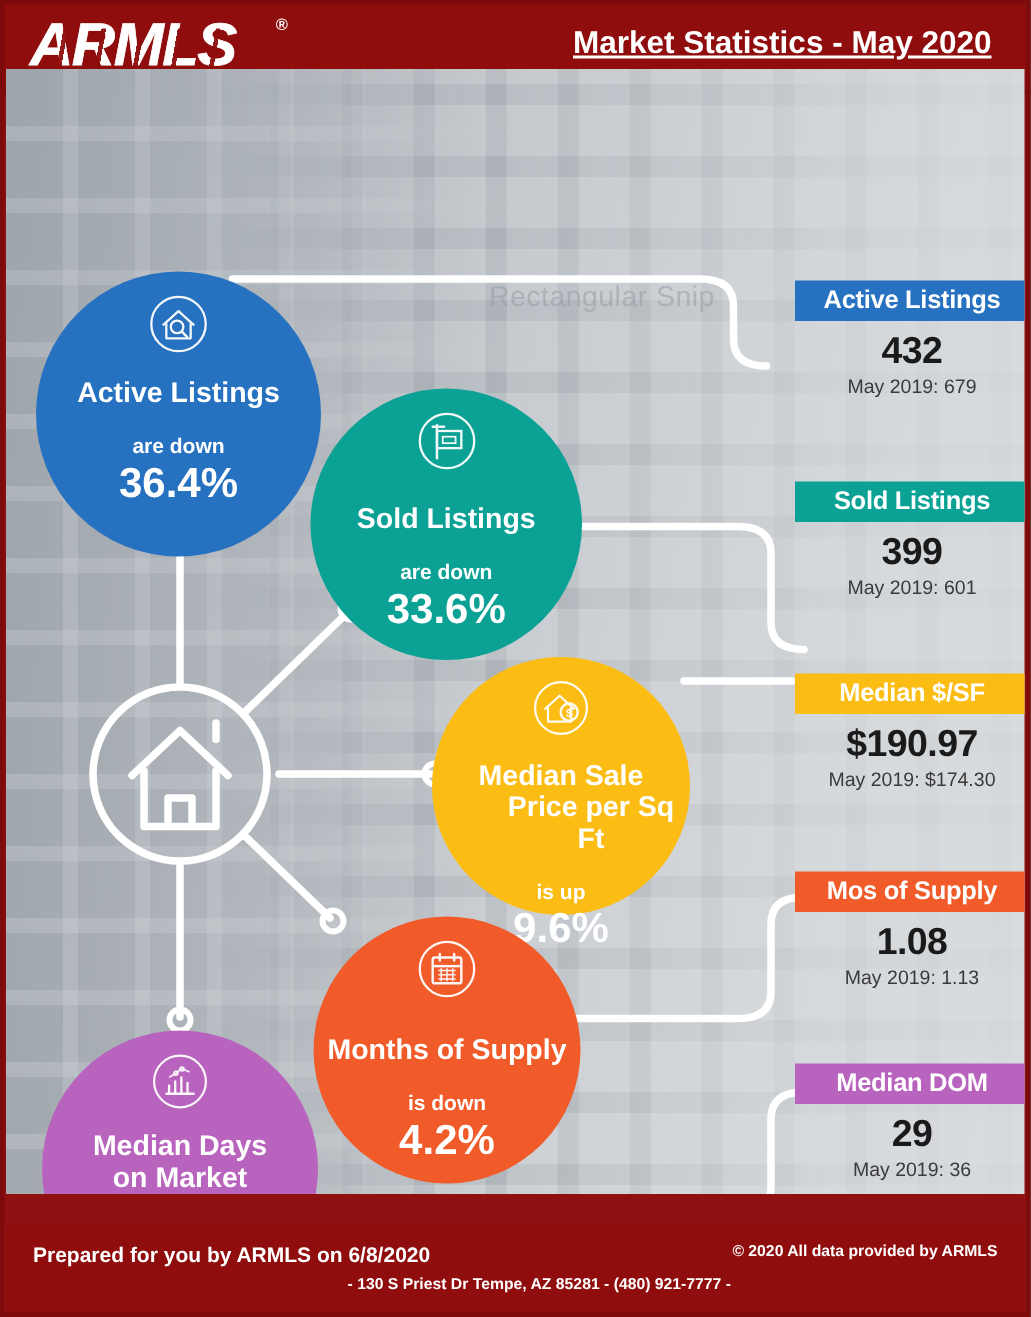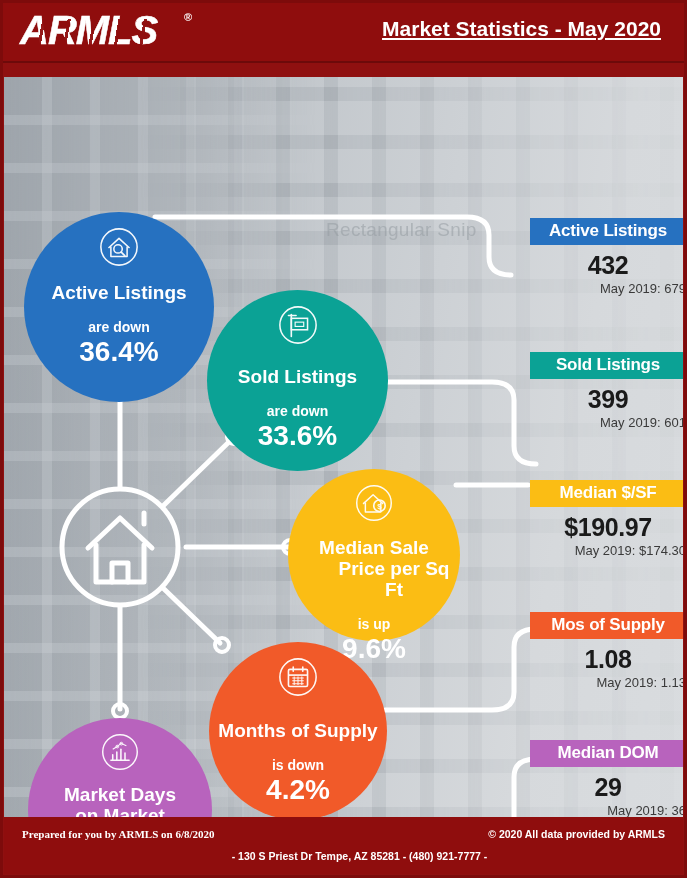--- a/index.html
+++ b/index.html
@@ -43,21 +43,21 @@
   }
   #header-title{
     position:absolute;right:26px;top:17px;
     font-size:21px;font-weight:bold;color:#ffffff;
     letter-spacing:0px;
     text-decoration:underline;
   }
 
   
   #canvas{
-    position:absolute;left:4px;top:77px;
+    position:absolute;left:4px;top:46px;
     width:679px;height:750px;
     background:linear-gradient(100deg,#b3b9bf 0%,#bfc4c9 28%,#cdd1d5 58%,#d6d9dc 78%,#d9dcdf 100%);
     overflow:hidden;
   }
   
   .bgsq{position:absolute;left:0;top:0;width:679px;height:750px;}
   .bgsq.a{
     background-image:
       repeating-linear-gradient(to right, rgba(150,157,164,0.55) 0 38px, rgba(0,0,0,0) 38px 48px),
       repeating-linear-gradient(to bottom, rgba(150,157,164,0.55) 0 38px, rgba(0,0,0,0) 38px 48px);
@@ -117,34 +117,34 @@
     padding:3px 0 4px;
     font-size:17px;font-weight:bold;color:#fff;
     letter-spacing:-.2px;white-space:nowrap;
   }
   .stat .big{
     display:block;margin-top:6px;
     font-size:25px;font-weight:bold;color:#1a1a1a;letter-spacing:-.4px;
   }
   .stat .prev{
     display:block;margin-top:1px;
-    font-size:13px;color:#3a3a3a;text-align:right;
+    font-size:13px;color:#3a3a3a;
   }
   #stat-active{left:526px;top:141px;}
   #stat-sold{left:526px;top:275px;}
   #stat-price{left:526px;top:403px;}
   #stat-mos{left:526px;top:535px;}
   #stat-dom{left:526px;top:663px;}
 
   
   #footer{
     position:absolute;left:4px;top:817px;width:679px;height:57px;
     background:#8f0d0d;color:#ffffff;
   }
-  #f-left{position:absolute;left:18px;top:11px;font-size:11px;font-weight:bold;font-family:Liberation Serif, serif;}
+  #f-left{position:absolute;left:18px;top:11px;font-size:14px;font-weight:bold;}
   #f-right{position:absolute;right:18px;top:11px;font-size:10.5px;font-weight:bold;}
   #f-center{position:absolute;left:0;right:0;top:33px;text-align:center;font-size:10.5px;font-weight:bold;padding-left:32px;}
 
   #frame{
     position:absolute;left:0;top:0;width:687px;height:878px;
     border:3px solid #7d0b0b;box-sizing:border-box;pointer-events:none;
   }
 </style>
 </head>
 <body>
@@ -277,21 +277,21 @@
             <path d="M18.5,31 V22"></path>
             <path d="M23,31 V19"></path>
             <path d="M27.5,31 V23"></path>
           </g>
           <path d="M12,31 H32" stroke="#fff" stroke-width="1.7" stroke-linecap="round"></path>
           <path d="M14,19 L19,16 L23,12.5 L29,15" fill="none" stroke="#fff" stroke-width="1.2"></path>
           <circle cx="19" cy="16" r="1.5" fill="none" stroke="#fff" stroke-width="1.1"></circle>
           <circle cx="23.5" cy="12.8" r="1.5" fill="none" stroke="#fff" stroke-width="1.1"></circle>
         </svg>
       </span>
-      <span class="t1">Market Days</span>
+      <span class="t1">Median Days</span>
       <span class="t1" style="margin-top:0;">on Market</span>
 
     </div>
 
     <div class="stat" id="stat-active">
       <span class="badge" style="background:#2671c0;">Active Listings</span>
       <span class="big">432</span>
       <span class="prev">May 2019: 679</span>
     </div>
 

